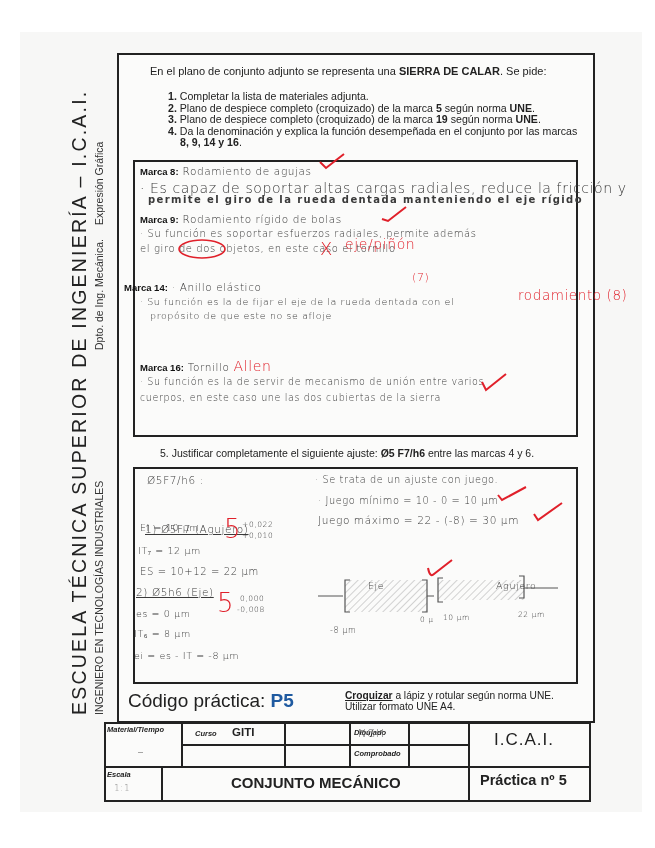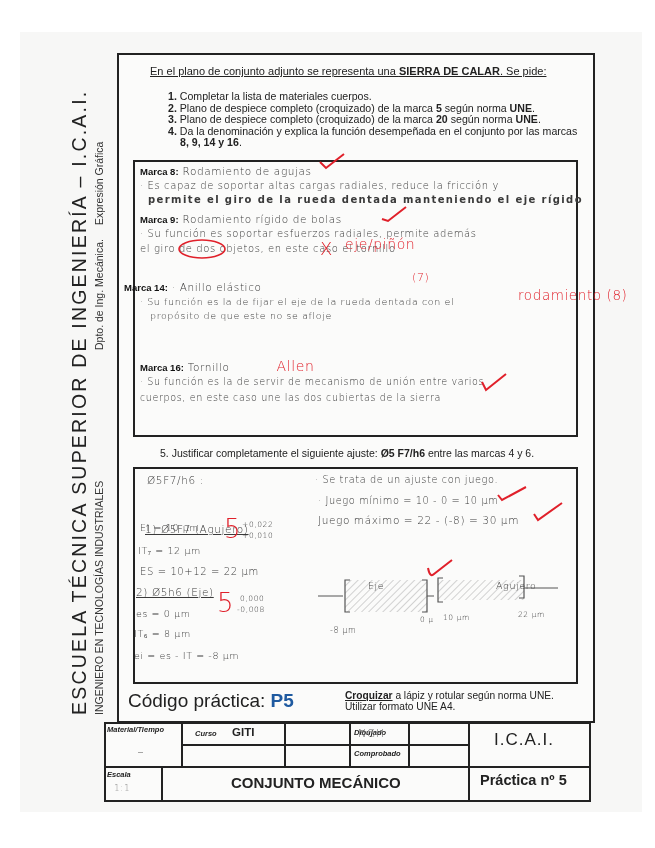--- a/index.html
+++ b/index.html
@@ -12,21 +12,21 @@
   .abs { position: absolute; }
   .box { position: absolute; border: 2px solid #222; background: #fbfbfa; }
 
   
   .vside { position: absolute; transform-origin: left top; transform: rotate(-90deg); white-space: nowrap; }
   .v-school { left: 68px; top: 715px; font-size: 19.5px; letter-spacing: 2.2px; color: #222; }
   .v-degree { left: 93px; top: 715px; font-size: 10.5px; color: #333; }
   .v-dept { left: 93px; top: 350px; font-size: 10.5px; color: #333; }
   .v-area { left: 93px; top: 225px; font-size: 10.5px; color: #333; }
 
-  .intro { left: 150px; top: 65px; font-size: 11px; color: #222; text-decoration: underline; }
+  .intro { left: 150px; top: 65px; font-size: 11px; color: #222; }
   .intro b { font-weight: bold; }
   .tasks { left: 168px; top: 91px; font-size: 10.6px; line-height: 11.5px; color: #222; }
   .tasks li { list-style: none; }
   .tasks .num { font-weight: bold; }
 
   .hand { font-family: "DejaVu Sans", sans-serif; font-size: 10.5px; color: #3a3a3a; letter-spacing: 0.6px; font-weight: 300; position: absolute; white-space: nowrap; }
   .red { color: #e0202a; }
   .marca-lbl { font-weight: bold; font-size: 9.5px; color: #111; font-family: "Liberation Sans", sans-serif; letter-spacing: 0; }
 
   .q5 { left: 160px; top: 447px; font-size: 10.5px; color: #222; }
@@ -55,32 +55,32 @@
 <div class="vside v-dept">Dpto. de Ing. Mecánica.</div>
 <div class="vside v-area">Expresión Gráfica</div>
 
 <div class="box" style="left:117px; top:53px; width:478px; height:670px; background:#fbfbfa;"></div>
 
 <div class="abs intro">
   <span>En el plano de conjunto adjunto se representa una </span><b>SIERRA DE CALAR</b><span>. Se pide:</span>
 </div>
 
 <ol class="abs tasks">
-  <li><span class="num">1.</span> <span>Completar la lista de materiales cuerpos.</span></li>
+  <li><span class="num">1.</span> <span>Completar la lista de materiales adjunta.</span></li>
   <li><span class="num">2.</span> <span>Plano de despiece completo (croquizado) de la marca </span><b>5</b><span> según norma </span><b>UNE</b><span>.</span></li>
-  <li><span class="num">3.</span> <span>Plano de despiece completo (croquizado) de la marca </span><b>20</b><span> según norma </span><b>UNE</b><span>.</span></li>
+  <li><span class="num">3.</span> <span>Plano de despiece completo (croquizado) de la marca </span><b>19</b><span> según norma </span><b>UNE</b><span>.</span></li>
   <li><span class="num">4.</span> <span>Da la denominación y explica la función desempeñada en el conjunto por las marcas</span><br><span style="padding-left:12px;"></span><b>8, 9, 14 y 16</b><span>.</span></li>
 </ol>
 
 <div class="box" style="left:133px; top:160px; width:445px; height:277px;"></div>
 
 <div class="hand" style="left:140px; top:165px;">
   <span class="marca-lbl">Marca 8:</span> <span>Rodamiento de agujas</span>
 </div>
-<div class="hand" style="left:140px; top:180px; font-size:10px;">· Es capaz de soportar altas cargas radiales, reduce la fricción y</div>
+<div class="hand" style="left:140px; top:180px; font-size:14px;">· Es capaz de soportar altas cargas radiales, reduce la fricción y</div>
 <div class="hand" style="left:148px; top:194px; font-size:10px; letter-spacing:1.4px;font-weight:bold;">permite el giro de la rueda dentada manteniendo el eje rígido</div>
 <svg style="left:318px; top:152px;" width="30" height="18">
     <path d="M2 10 L8 16 L26 2" stroke="#e0202a" stroke-width="2" fill="none"></path>
   </svg>
 <svg style="left:380px; top:205px;" width="30" height="18">
     <path d="M2 14 L8 16 L26 2" stroke="#e0202a" stroke-width="2" fill="none"></path>
   </svg>
 
 <div class="hand" style="left:140px; top:213px;">
   <span class="marca-lbl">Marca 9:</span> <span>Rodamiento rígido de bolas</span>
@@ -95,21 +95,21 @@
 
 <div class="hand" style="left:124px; top:281px;">
   <span class="marca-lbl">Marca 14:</span> <span>· Anillo elástico</span>
 </div>
 <div class="hand red" style="left:412px; top:271px; font-size:11px;">(7)</div>
 <div class="hand" style="left:140px; top:296px; font-size:9.5px;">· Su función es la de fijar el eje de la rueda dentada con el</div>
 <div class="hand red" style="left:518px; top:287px; font-size:13.5px;">rodamiento (8)</div>
 <div class="hand" style="left:150px; top:310px; font-size:9.5px;">propósito de que este no se afloje</div>
 
 <div class="hand" style="left:140px; top:358px;">
-  <span class="marca-lbl">Marca 16:</span> <span>Tornillo</span> <span class="red" style="font-size:14px;margin-left:43px;">Allen</span>
+  <span class="marca-lbl">Marca 16:</span> <span>Tornillo</span> <span class="red" style="font-size:14px;">Allen</span>
 </div>
 <div class="hand" style="left:140px; top:376px; font-size:9.6px;">· Su función es la de servir de mecanismo de unión entre varios</div>
 <div class="hand" style="left:140px; top:392px; font-size:9.6px;">cuerpos, en este caso une las dos cubiertas de la sierra</div>
 <svg style="left:480px; top:370px;" width="30" height="22">
     <path d="M2 12 L6 20 L26 4" stroke="#e0202a" stroke-width="2" fill="none"></path>
   </svg>
 
 <div class="abs q5">
   <span>5. Justificar completamente el siguiente ajuste: </span><b>Ø5 F7/h6</b><span> entre las marcas 4 y 6.</span>
 </div>

